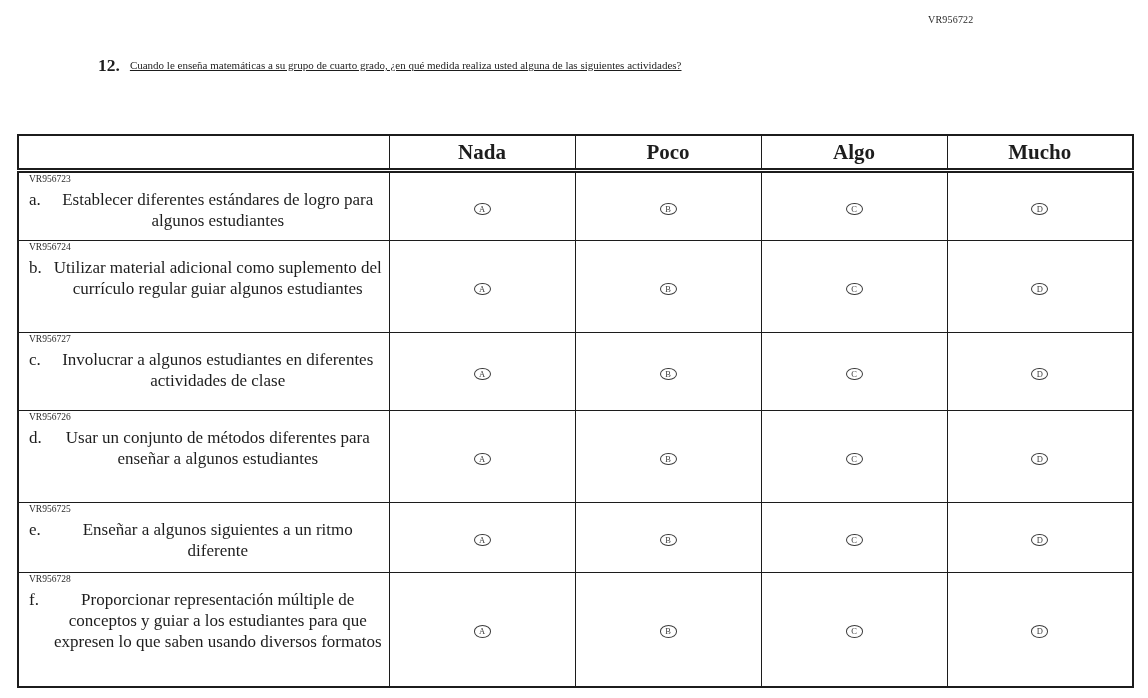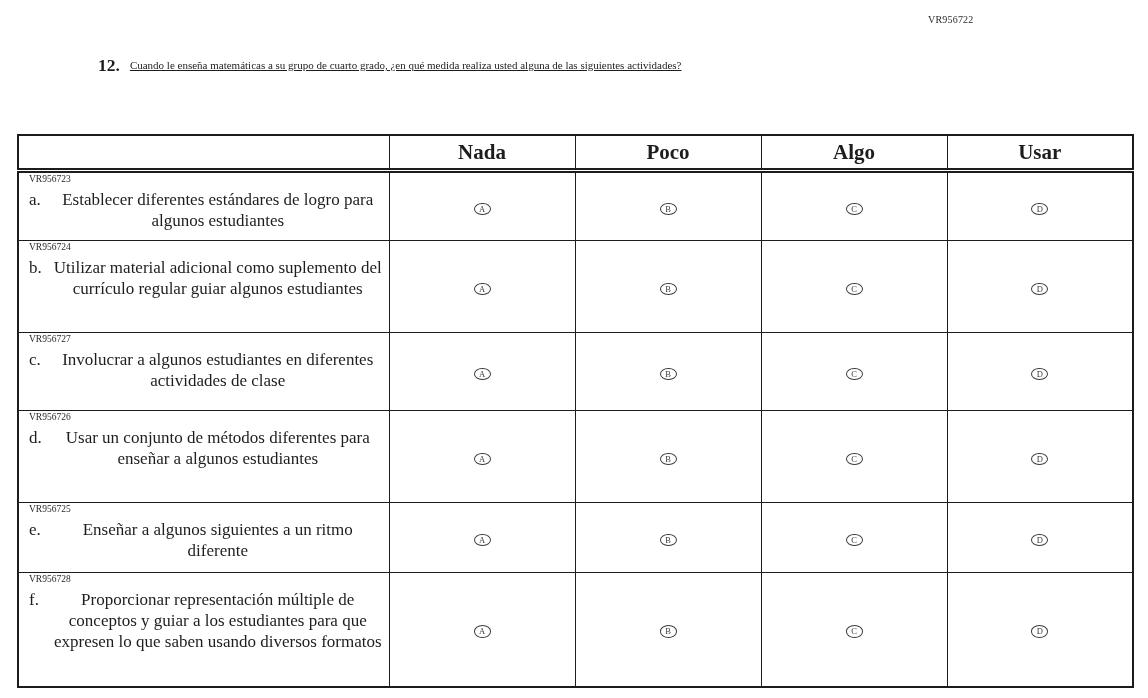--- a/index.html
+++ b/index.html
@@ -107,21 +107,21 @@
         <col style="width:186px">
         <col style="width:186px">
     </colgroup>
 
     <tbody>
         <tr class="head">
       <th></th>
       <th>Nada</th>
       <th>Poco</th>
       <th>Algo</th>
-      <th>Usar</th>
+      <th>Mucho</th>
     </tr>
 
     <tr class="r0">
       <td class="stmt">
         <div class="stmt-code">VR956723</div>
         <div class="stmt-body">
           <span class="stmt-letter">a.</span>
           <span class="stmt-text">Establecer diferentes estándares de logro para algunos estudiantes</span>
         </div>
       </td>

